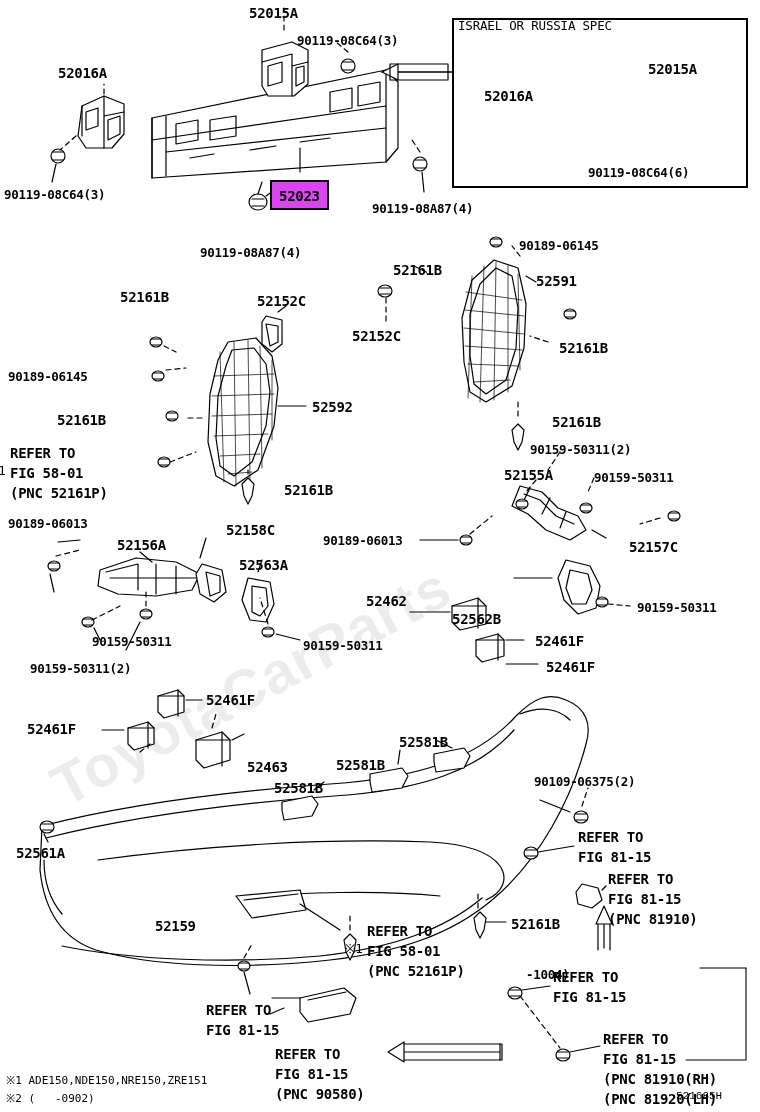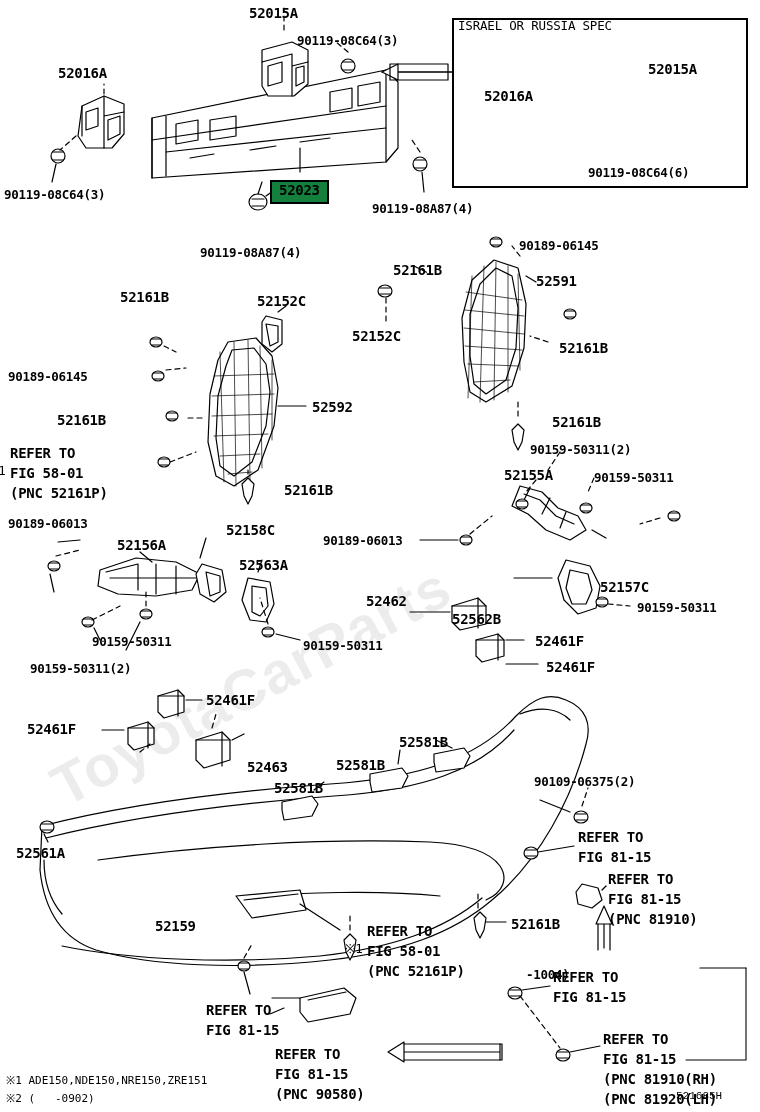--- a/index.html
+++ b/index.html
@@ -27,22 +27,22 @@
     font-size: 14px;
     font-weight: bold;
     letter-spacing: -0.3px;
     white-space: pre;
     color: #000;
     line-height: 15px;
   }
   .lbl.sm { font-size: 12.5px; }
   .boxed {
     border: 2px solid #000;
-    padding: 1px 7px 4px 7px;
-    background: #15803d;
+    padding: 7px 7px 4px 7px;
+    background: #d946ef;
   }
   .spec-box {
     position: absolute;
     border: 2px solid #000;
     background: #fff;
   }
   .spec-title {
     position: absolute;
     font-size: 12.5px;
     font-weight: normal;
@@ -480,21 +480,21 @@
       <div class="lbl" style="left: 57px; top: 413px;">52161B</div>
       <div class="lbl" style="left: 552px; top: 415px;">52161B</div>
       <div class="lbl sm" style="left: 530px; top: 442px;">90159-50311(2)</div>
       <div class="lbl" style="left: 504px; top: 468px;">52155A</div>
       <div class="lbl sm" style="left: 594px; top: 470px;">90159-50311</div>
       <div class="lbl" style="left: 284px; top: 483px;">52161B</div>
       <div class="lbl sm" style="left: 323px; top: 533px;">90189-06013</div>
       <div class="lbl sm" style="left: 8px; top: 516px;">90189-06013</div>
       <div class="lbl" style="left: 226px; top: 523px;">52158C</div>
       <div class="lbl" style="left: 117px; top: 538px;">52156A</div>
-      <div class="lbl" style="left: 600px; top: 540px; margin-top: 40px;">52157C</div>
+      <div class="lbl" style="left: 629px; top: 540px;">52157C</div>
       <div class="lbl" style="left: 239px; top: 558px;">52563A</div>
       <div class="lbl" style="left: 452px; top: 566px; margin-top: 46px;">52562B</div>
       <div class="lbl sm" style="left: 637px; top: 600px;">90159-50311</div>
       <div class="lbl" style="left: 366px; top: 594px;">52462</div>
       <div class="lbl" style="left: 535px; top: 634px;">52461F</div>
       <div class="lbl sm" style="left: 303px; top: 638px;">90159-50311</div>
       <div class="lbl sm" style="left: 92px; top: 634px;">90159-50311</div>
       <div class="lbl" style="left: 546px; top: 660px;">52461F</div>
       <div class="lbl sm" style="left: 30px; top: 661px;">90159-50311(2)</div>
       <div class="lbl" style="left: 206px; top: 693px;">52461F</div>

